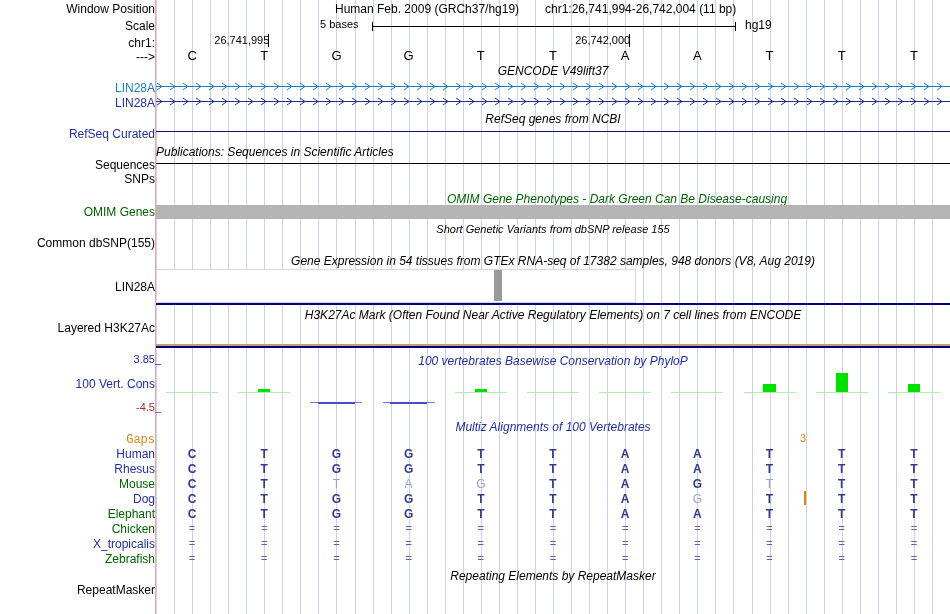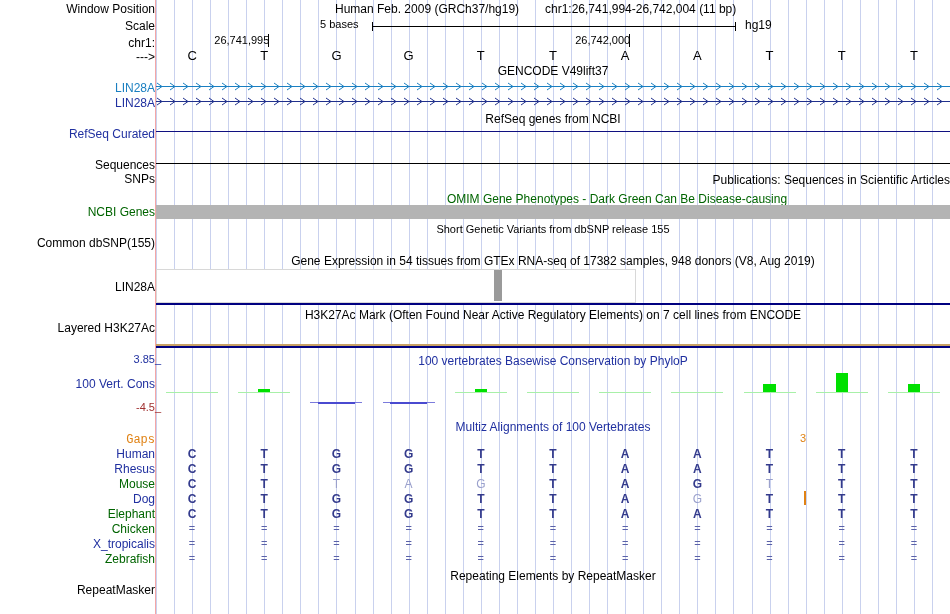--- a/index.html
+++ b/index.html
@@ -25,21 +25,21 @@
   .gridline{position:absolute;top:0;width:1px;height:614px;background:#c9d1ee;}
   .pinkline{position:absolute;left:155px;top:0;width:1px;height:614px;background:#f4a6a6;}
 
   .hline{position:absolute;height:1px;}
   .hline.black{background:#000;}
   .hline.navy{background:#101080;}
   .hline.navy2{background:#000080;height:2px;}
   .hline.tan{background:#c8a165;height:2px;}
 
   .ctext{position:absolute;white-space:nowrap;font-size:12px;}
-  .ctext.center{text-align:center;}
+  .ctext.center{text-align:center;font-style:italic;}
 
   
   .base{position:absolute;text-align:center;width:24px;font-size:13px;color:#000;}
   .posnum{position:absolute;font-size:11px;color:#000;white-space:nowrap;}
   .postick{position:absolute;width:1px;background:#000;}
 
   
   .scalebar{position:absolute;height:1px;background:#000;}
   .scalecap{position:absolute;width:1px;height:9px;background:#000;}
 
@@ -125,21 +125,21 @@
   <div class="lbl c-black" style="top:3px;">Window Position</div>
   <div class="lbl c-black" style="top:20px;">Scale</div>
   <div class="lbl c-black" style="top:37px;">chr1:</div>
   <div class="lbl c-black" style="top:51px;">---&gt;</div>
 
   <div class="lbl c-ltblue" style="top:82px;">LIN28A</div>
   <div class="lbl c-blue" style="top:97px;">LIN28A</div>
   <div class="lbl c-blue" style="top:128px;">RefSeq Curated</div>
   <div class="lbl c-black" style="top:159px;">Sequences</div>
   <div class="lbl c-black" style="top:173px;">SNPs</div>
-  <div class="lbl c-green" style="top:206px;">NCBI Genes</div>
+  <div class="lbl c-green" style="top:206px;">OMIM Genes</div>
   <div class="lbl c-black" style="top:237px;">Common dbSNP(155)</div>
   <div class="lbl c-black" style="top:281px;">LIN28A</div>
   <div class="lbl c-black" style="top:322px;margin-left:30px;">Layered H3K27Ac</div>
   <div class="lbl c-blue sm" style="top:353px;">3.85</div>
   <div class="lbl c-blue sm" style="top:353px;right:789px;">_</div>
   <div class="lbl c-blue" style="top:378px;">100 Vert. Cons</div>
   <div class="lbl c-red sm" style="top:401px;">-4.5</div>
   <div class="lbl c-red sm" style="top:401px;right:789px;">_</div>
 
   <div class="lbl c-orange" style="top:434px;font-family:Liberation Mono, monospace;">Gaps</div>
@@ -318,21 +318,21 @@
           <path d="M755 2 L760 5.5 L755 9"></path>
           <path d="M768 2 L773 5.5 L768 9"></path>
           <path d="M781 2 L786 5.5 L781 9"></path>
         </g>
     </svg>
   </div>
 
   <div class="ctext center" style="left:156px;top:112px;width:794px;text-align:center;">RefSeq genes from NCBI</div>
   <div class="hline navy" style="left:156px;top:131px;width:794px;"></div>
 
-  <div class="ctext center" style="left:156px;top:145px;width:794px;text-align:right;margin-top:28px;">Publications: Sequences in Scientific Articles</div>
+  <div class="ctext center" style="left:156px;top:145px;width:794px;text-align:left;">Publications: Sequences in Scientific Articles</div>
   <div class="hline black" style="left:156px;top:163px;width:794px;"></div>
 
   <div class="ctext center c-green" style="left:156px;top:192px;width:922px;text-align:center;">OMIM Gene Phenotypes - Dark Green Can Be Disease-causing</div>
   <div class="greybar" style="left:156px;top:205px;width:794px;height:14px;"></div>
 
   <div class="ctext center" style="left:156px;top:223px;width:794px;text-align:center;font-size:11px;">Short Genetic Variants from dbSNP release 155</div>
 
   <div class="ctext center" style="left:156px;top:254px;width:794px;text-align:center;">Gene Expression in 54 tissues from GTEx RNA-seq of 17382 samples, 948 donors (V8, Aug 2019)</div>
   <div class="gtexbox" style="left:156px;top:269px;width:478px;height:32px;"></div>
   <div class="gtexbar" style="left:494px;top:270px;width:8px;height:31px;"></div>

